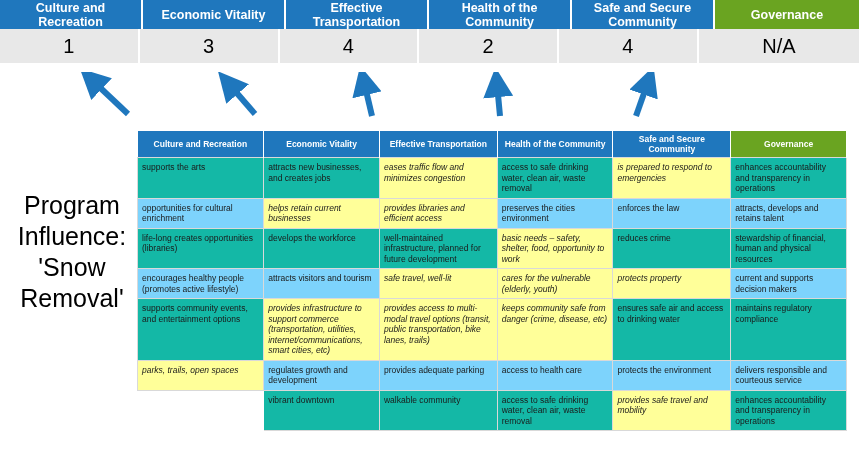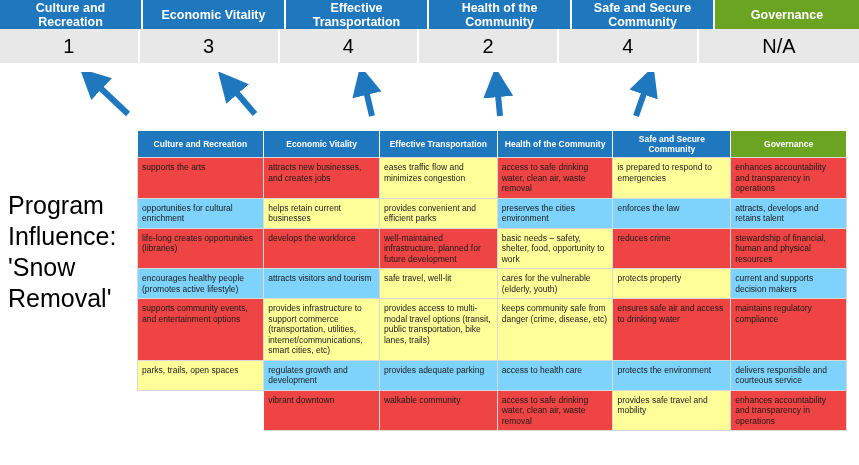--- a/index.html
+++ b/index.html
@@ -74,21 +74,21 @@
 
   
   #left-label {
     position: absolute;
     left: 8px;
     top: 190px;
     width: 128px;
     font-size: 25px;
     line-height: 31px;
     color: #000000;
-    text-align: left;
+    text-align: center;
   }
 
   
   #matrix {
     position: absolute;
     left: 137px;
     top: 131px;
     border-collapse: collapse;
     width: 710px;
     table-layout: fixed;
@@ -106,24 +106,24 @@
   }
   #matrix th.h-blue { background: #1f77bd; }
   #matrix th.h-green { background: #6aa421; }
   #matrix td {
     font-size: 8.5px;
     line-height: 10.5px;
     color: #1a1a1a;
     vertical-align: top;
     padding: 4px 4px;
     border: 1px solid #d9d9d9;
-    background: #ef4444;
+    background: #14b8a6;
   }
   #matrix tr.alt td { background: #7dd3fc; }
-  #matrix td.hl { background: #ffff99 !important; }
+  #matrix td.hl { background: #ffff99 !important; font-style: italic; }
   #matrix td.empty { background: #ffffff !important; border-color: #ffffff; }
   #matrix tr.alt td.empty { background: #ffffff !important; border-color: #ffffff; }
 </style>
 </head>
 <body>
 
 <div id="top-bar">
   <div id="top-header-row">
       <div class="top-head-cell th-blue" style="width: 143px;">Culture and Recreation</div>
       <div class="top-head-cell th-blue" style="width: 143px;">Economic Vitality</div>
@@ -191,21 +191,21 @@
         <td>supports the arts</td>
         <td>attracts new businesses, and creates jobs</td>
         <td class="hl">eases traffic flow and minimizes congestion</td>
         <td>access to safe drinking water, clean air, waste removal</td>
         <td class="hl">is prepared to respond to emergencies</td>
         <td>enhances accountability and transparency in operations</td>
       </tr>
       <tr class="alt">
         <td>opportunities for cultural enrichment</td>
         <td class="hl">helps retain current businesses</td>
-        <td class="hl">provides convenient and efficient parks</td>
+        <td class="hl">provides libraries and efficient access</td>
         <td>preserves the cities environment</td>
         <td>enforces the law</td>
         <td>attracts, develops and retains talent</td>
       </tr>
       <tr>
         <td>life-long creates opportunities (libraries)</td>
         <td>develops the workforce</td>
         <td>well-maintained infrastructure, planned for future development</td>
         <td class="hl">basic needs – safety, shelter, food, opportunity to work</td>
         <td>reduces crime</td>

